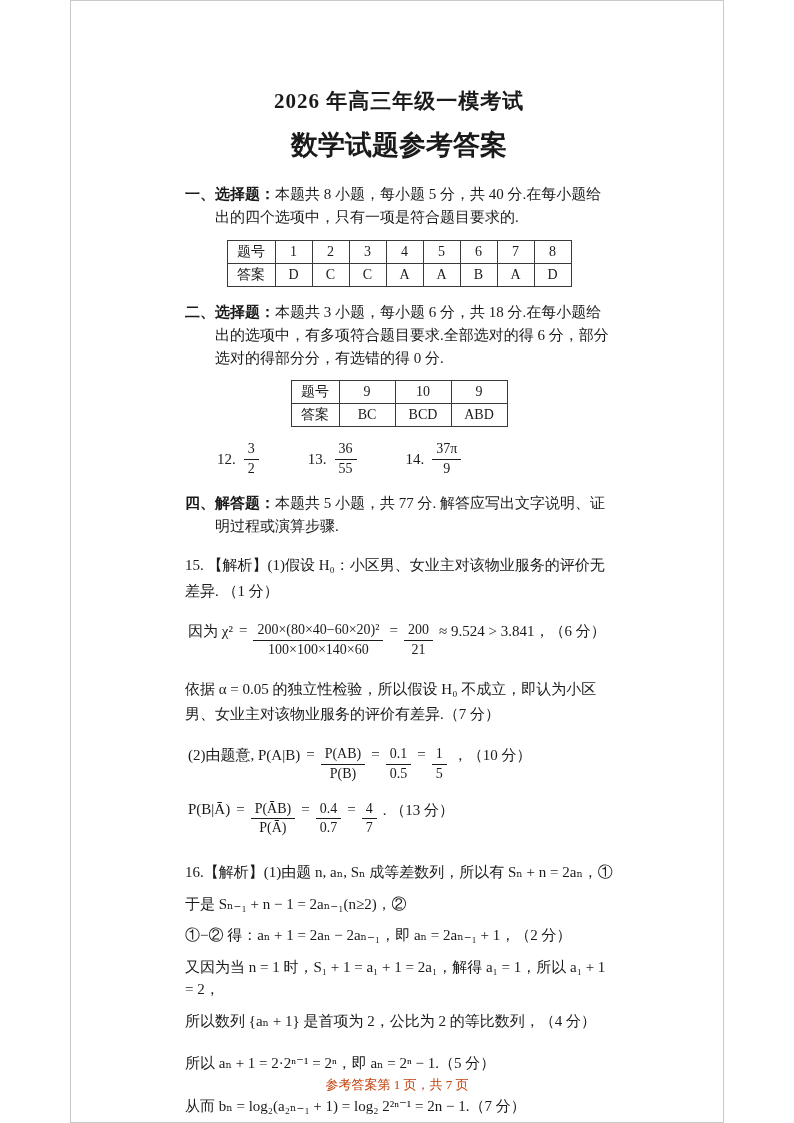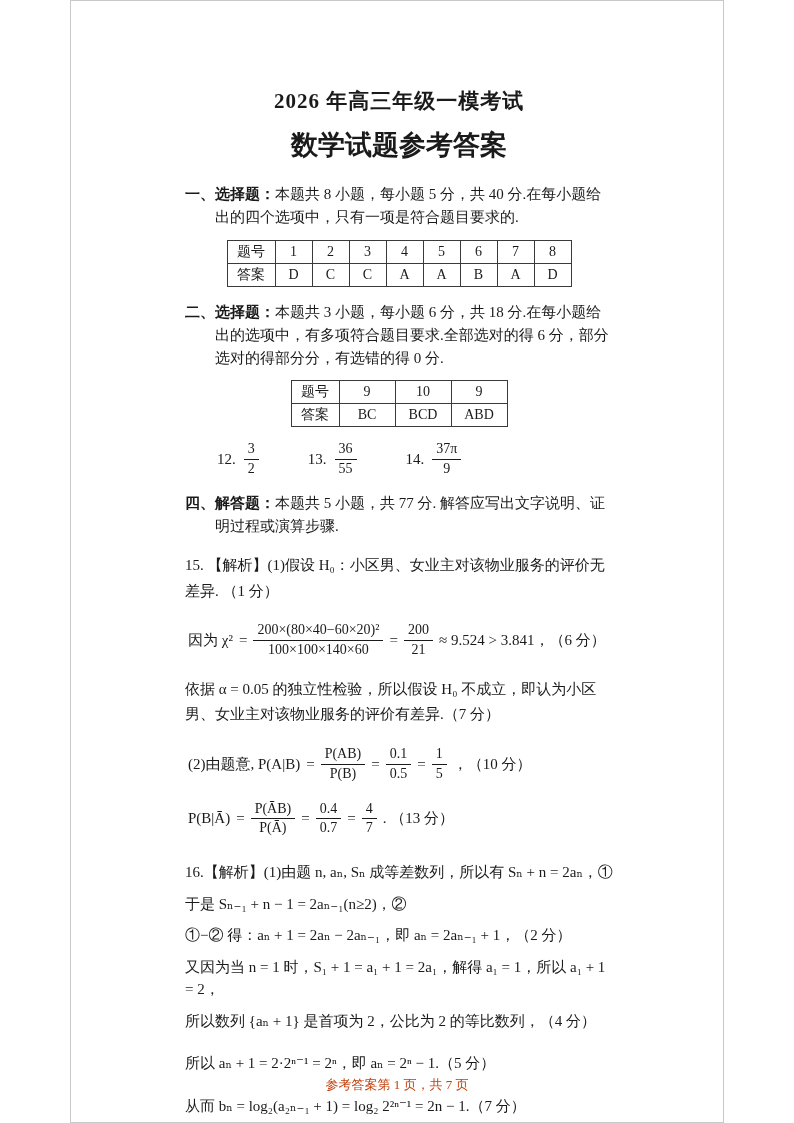--- a/index.html
+++ b/index.html
@@ -73,21 +73,21 @@
   }
   .frac .num { border-bottom: 1px solid #1a1a1a; padding: 0 4px 1px 4px; }
   .frac .den { padding: 1px 4px 0 4px; }
   .q15 .text {
     font-size: 15px;
     line-height: 1.7;
     margin: 15px 0;
   }
   .formula {
     display: flex;
-    align-items: center;
+    align-items: flex-start;
     flex-wrap: wrap;
     font-size: 15px;
     margin: 18px 0;
   }
   .formula .tk { margin: 0 3px; }
   .q16 { margin-top: 24px; }
   .q16 p {
     font-size: 15px;
     line-height: 1.5;
     margin: 9px 0;

